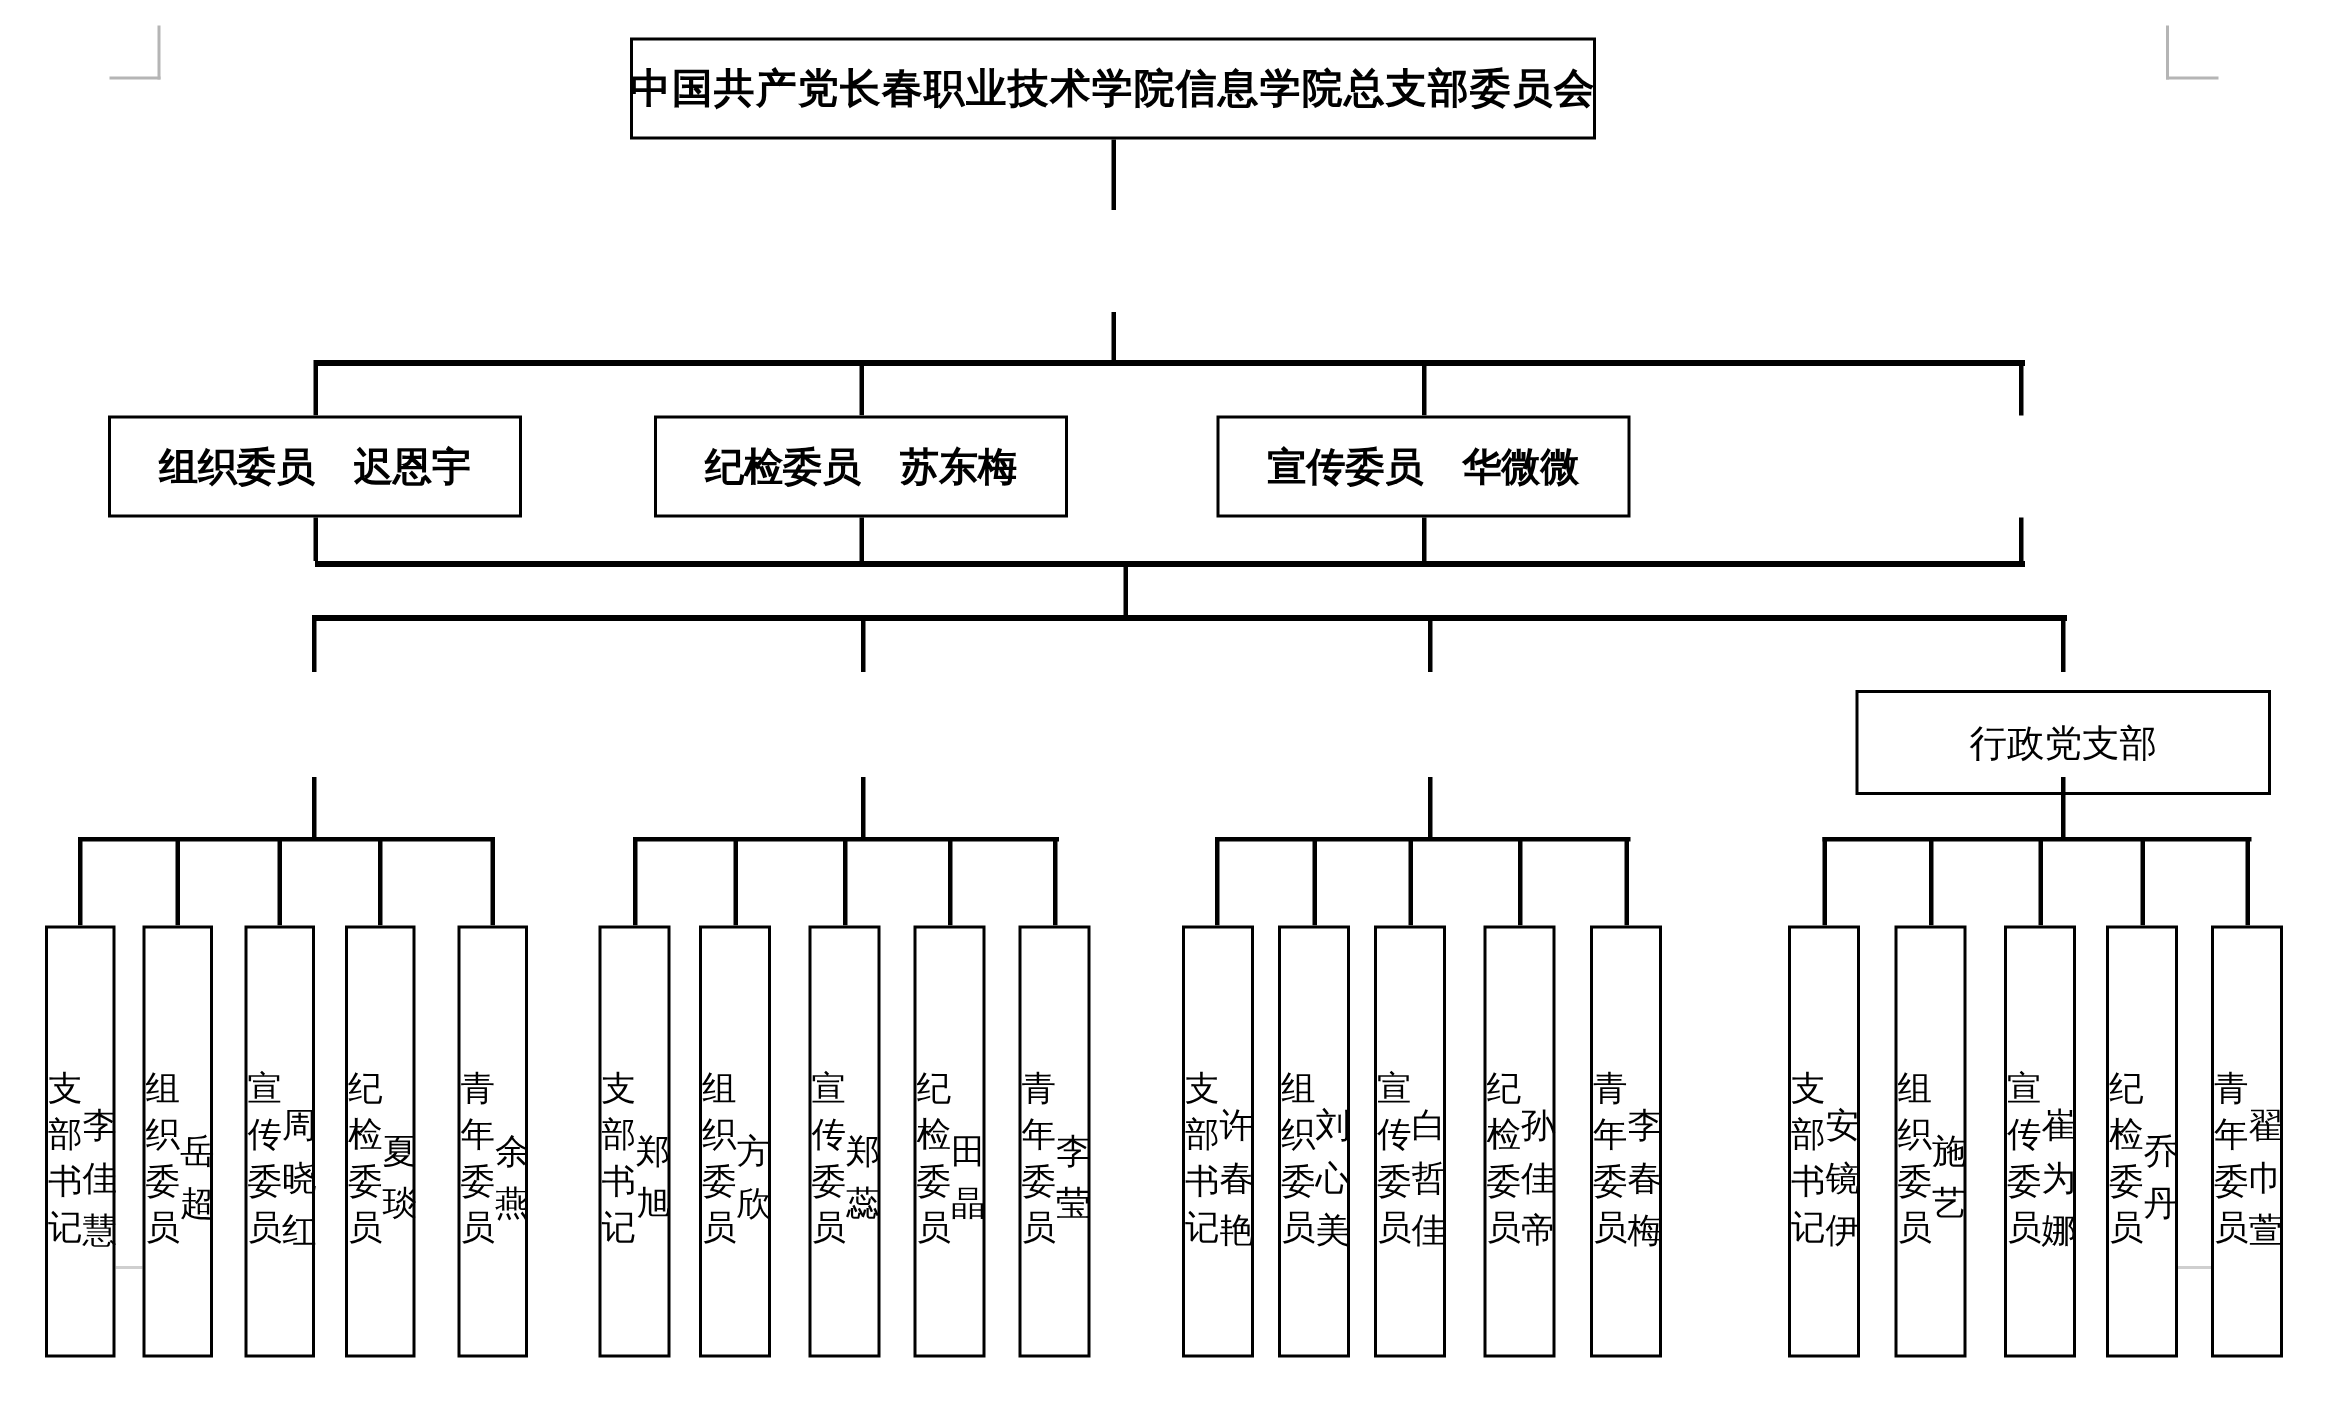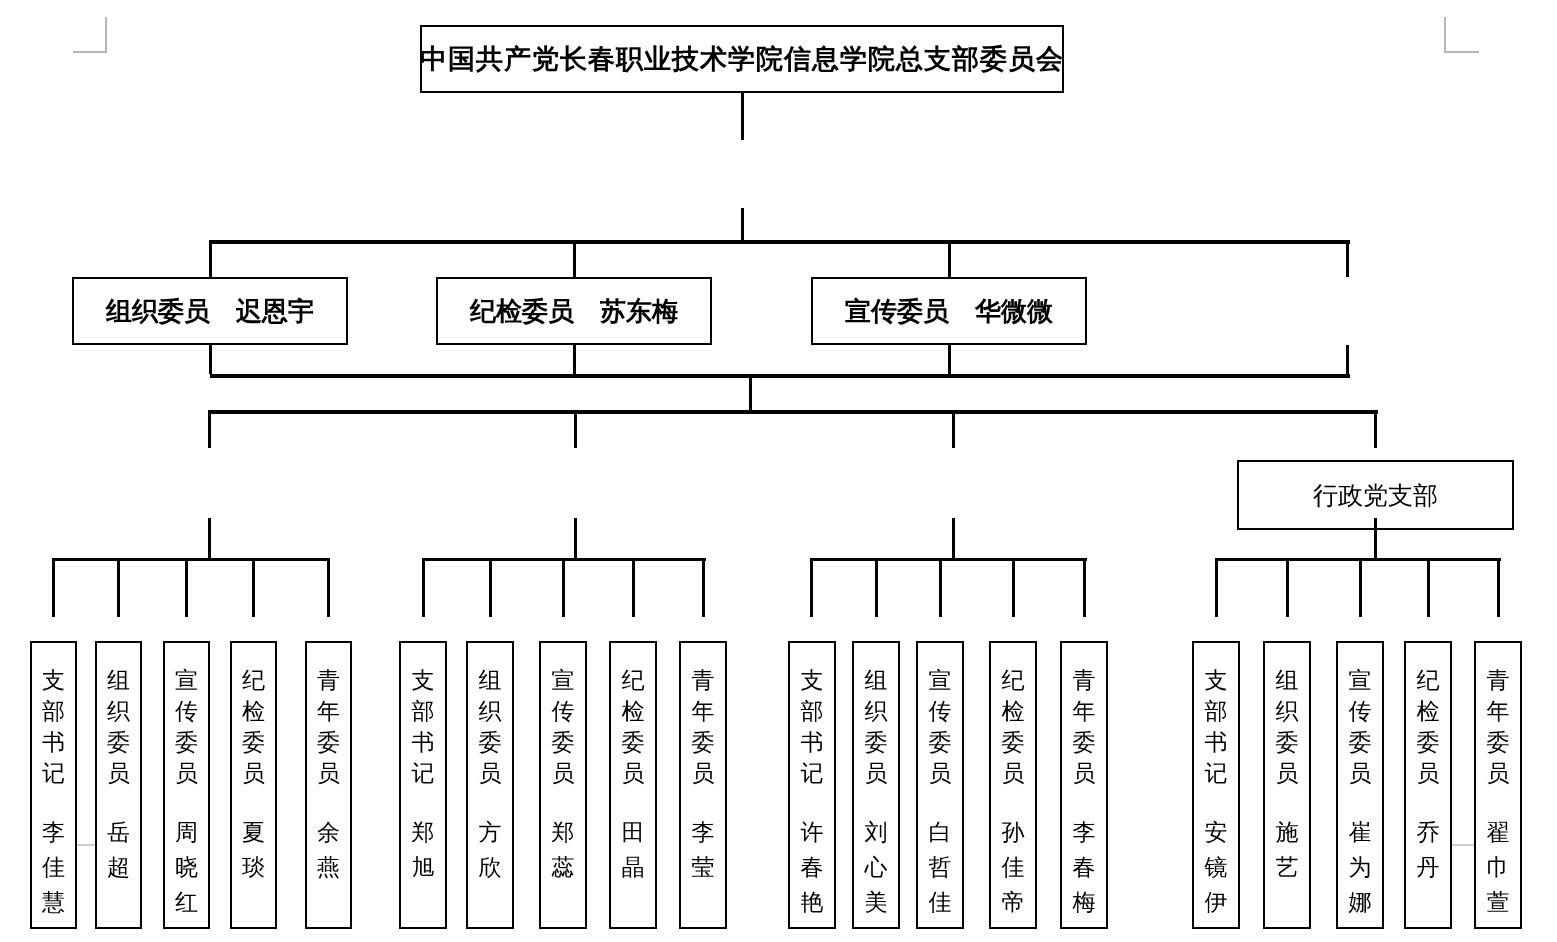--- a/index.html
+++ b/index.html
@@ -12,23 +12,22 @@
     position:absolute;border:2px solid #000;background:#fff;
     display:flex;align-items:center;justify-content:center;text-align:center;
     white-space:nowrap;
   }
   .box-title{font-size:27px;font-weight:700;letter-spacing:1px;}
   .box-secretary{font-size:28px;font-weight:700;letter-spacing:1px;}
   .box-committee{font-size:26px;font-weight:700;}
   .box-branch{font-size:25px;font-weight:400;}
   .vbox{
     position:absolute;border:2px solid #000;background:#fff;
-    display:flex;flex-direction:column;align-items:center;
+    display:flex;align-items:center;
     padding-top:22px;
-    margin-top:24px;
   }
   .vtext{
     display:block;width:26px;font-size:23px;line-height:31px;
     word-break:break-all;text-align:center;font-weight:400;
   }
   .vname{line-height:35px;margin-top:26px;}
   .hl,.vl{position:absolute;background:#000;}
   .hl{height:3px;}
   .hl.thick{height:4px;}
   .vl{width:3px;}

